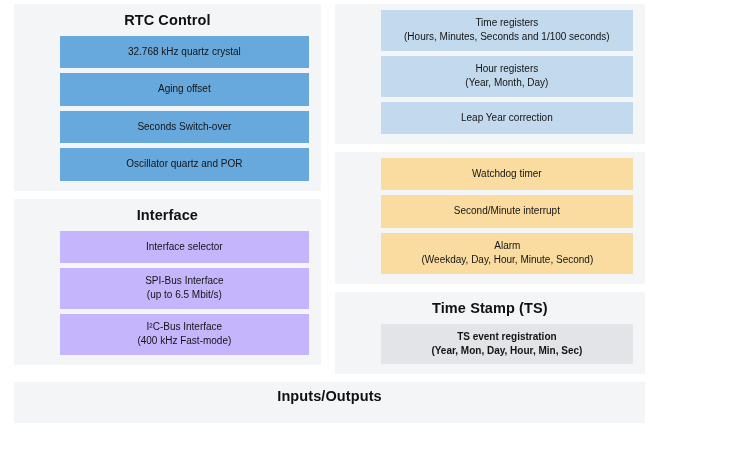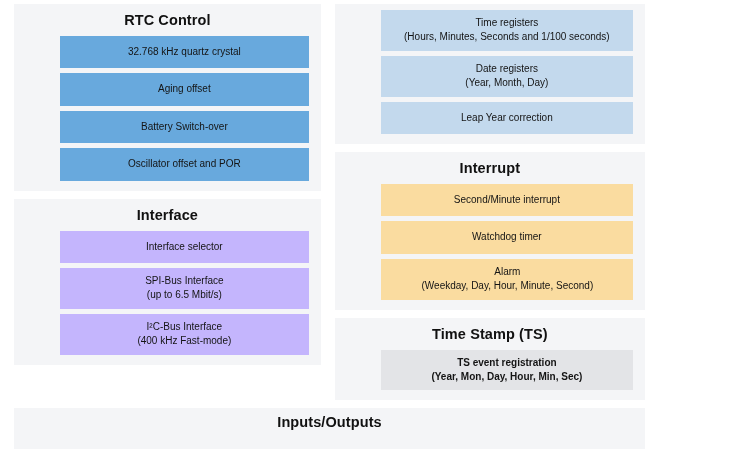--- a/index.html
+++ b/index.html
@@ -97,22 +97,22 @@
 
   <div class="columns">
 
     <div class="col col-left">
 
       <div class="panel">
         <div class="panel-title">RTC Control</div>
         <div class="rows">
           <div class="bar c-blue one-line">32.768 kHz quartz crystal</div>
           <div class="bar c-blue one-line">Aging offset</div>
-          <div class="bar c-blue one-line">Battery Switch-over</div>
-          <div class="bar c-blue one-line">Oscillator offset and POR</div>
+          <div class="bar c-blue one-line">Seconds Switch-over</div>
+          <div class="bar c-blue one-line">Oscillator quartz and POR</div>
         </div>
       </div>
 
       <div class="panel">
         <div class="panel-title">Interface</div>
         <div class="rows">
           <div class="bar c-gray one-line">Interface selector</div>
           <div class="bar c-gray">SPI-Bus Interface
 (up to 6.5 Mbit/s)</div>
           <div class="bar c-gray">I²C-Bus Interface
@@ -121,31 +121,30 @@
       </div>
 
     </div>
 
     <div class="col col-right">
 
       <div class="panel">
         <div class="rows">
           <div class="bar c-ltblue">Time registers
 (Hours, Minutes, Seconds and 1/100 seconds)</div>
-          <div class="bar c-ltblue">Date registers
+          <div class="bar c-ltblue">Hour registers
 (Year, Month, Day)</div>
           <div class="bar c-ltblue one-line">Leap Year correction</div>
         </div>
       </div>
 
       <div class="panel">
-        <div class="panel-title">Interrupt</div>
         <div class="rows">
+          <div class="bar c-orange one-line">Watchdog timer</div>
           <div class="bar c-orange one-line">Second/Minute interrupt</div>
-          <div class="bar c-orange one-line">Watchdog timer</div>
           <div class="bar c-orange">Alarm
 (Weekday, Day, Hour, Minute, Second)</div>
         </div>
       </div>
 
       <div class="panel">
         <div class="panel-title">Time Stamp (TS)</div>
         <div class="rows">
           <div class="bar c-ltgray">TS event registration
 (Year, Mon, Day, Hour, Min, Sec)</div>

